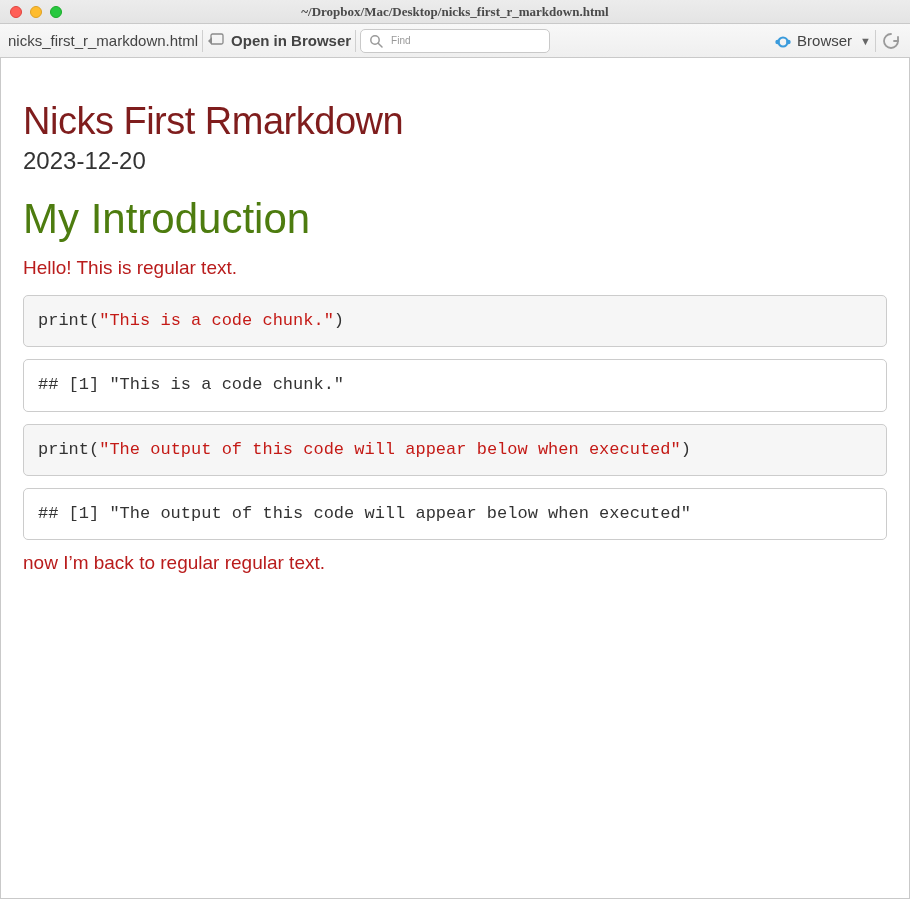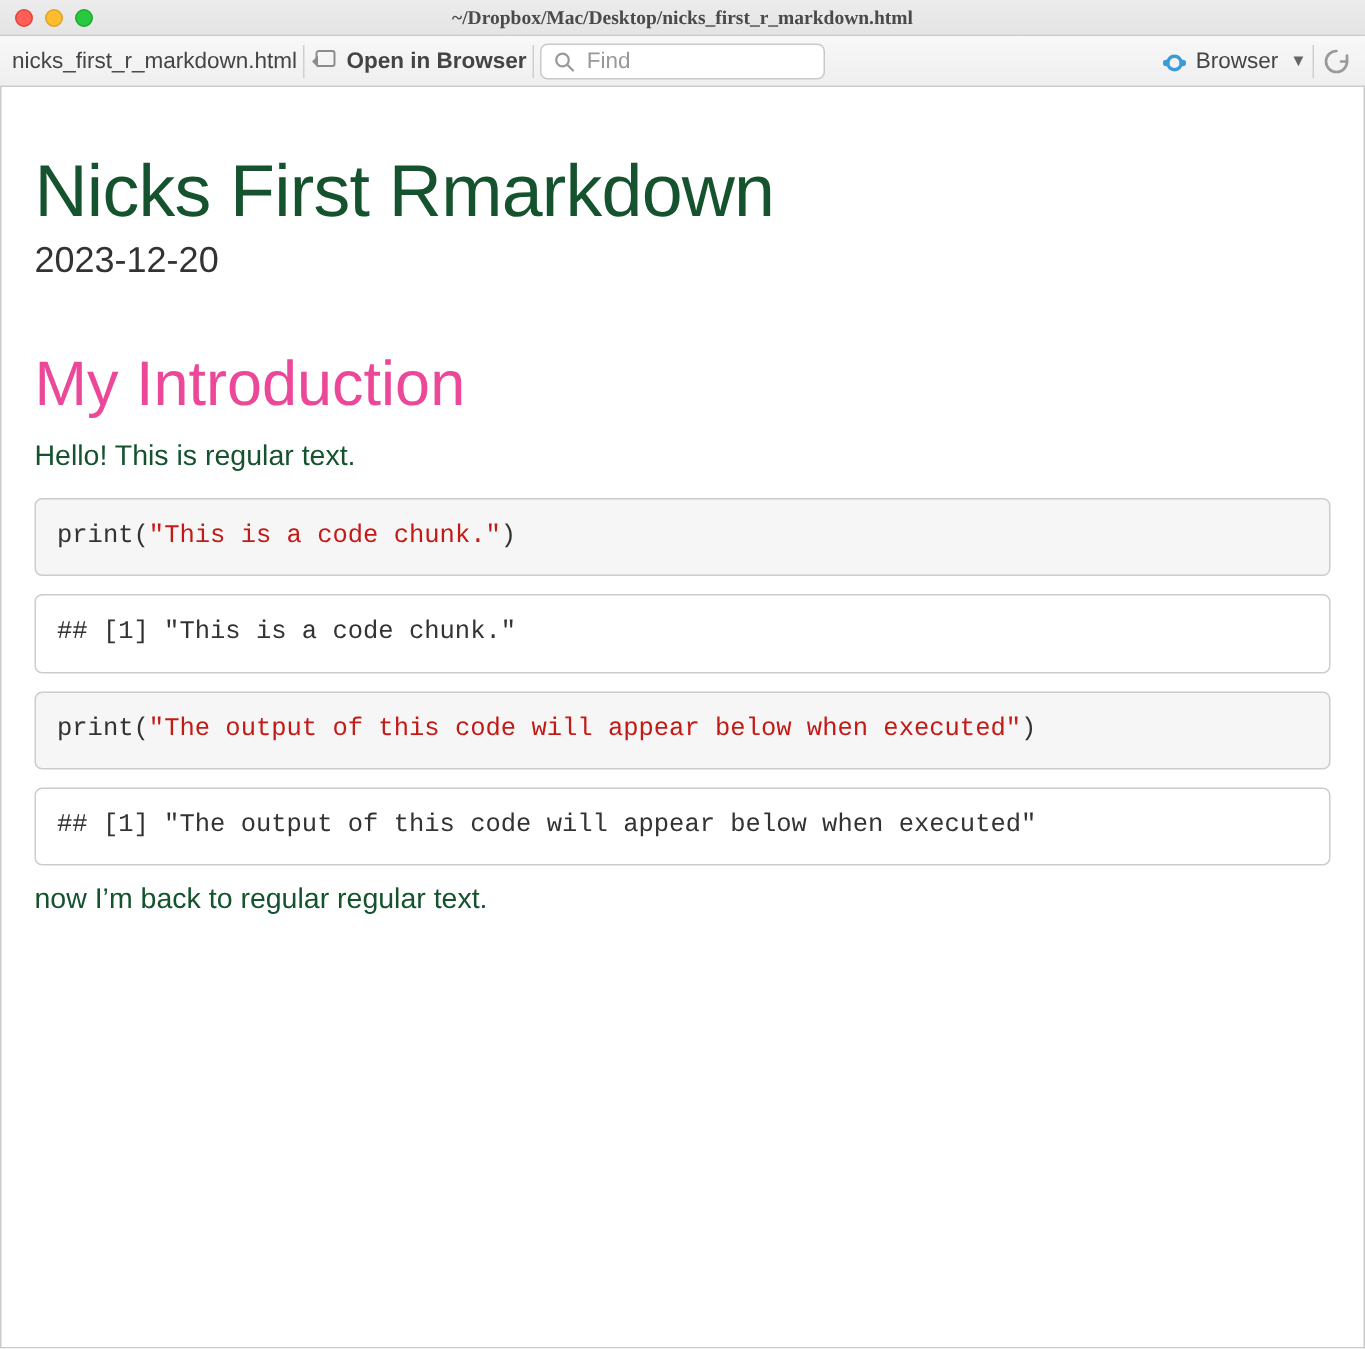--- a/index.html
+++ b/index.html
@@ -43,21 +43,21 @@
   }
   .toolbar .div { width:1px; height:22px; background:#cfcfcf; }
   .toolbar .spacer { flex: 1; }
   .tool-link { display:flex; align-items:center; gap:6px; cursor:default;font-weight:bold; }
   .search-box {
     display:flex; align-items:center; gap:6px;
     background:#fff; border:1px solid #c9c9c9; border-radius:5px;
     height:24px; padding:0 8px; width:190px;
   }
   .search-box input {
-    border:none; outline:none; font-size:15px; width:100%; color:#0369a1;
+    border:none; outline:none; font-size:10px; width:100%; color:#0369a1;
     background:transparent;
   }
   .search-box input::placeholder { color:#999; }
 
   .publish { display:flex; align-items:center; gap:6px; cursor:default; }
   .publish-icon { width:18px; height:18px; }
   .caret-down { font-size:11px; color:#666; margin-left:2px; }
 
   .refresh-btn { width:22px; height:22px; display:flex; align-items:center; justify-content:center; cursor:default; }
 
@@ -66,42 +66,42 @@
     height: calc(899px - 24px - 34px);
     overflow-y: auto;
     border-left:1px solid #c9c9c9;
     border-right:1px solid #c9c9c9;
     border-bottom:1px solid #c9c9c9;
   }
   .doc {
     padding: 20px 22px 40px 22px;
   }
   h1.doc-title {
-    font-size: 49px;
+    font-size: 38px;
     font-weight: 500;
     margin: 22px 0 4px 0;
     letter-spacing: -0.5px;
-    color:#14532d;
+    color:#7f1d1d;
   }
   .doc-date {
     font-size: 24px;
     color: #333;
-    margin: 0 0 44px 0;
+    margin: 0 0 20px 0;
     font-weight: 400;
   }
   h2.doc-h2 {
     font-size: 42px;
     font-weight: 500;
     margin: 6px 0 14px 0;
-    color:#ec4899;
+    color:#4d7c0f;
   }
   p.doc-p {
     font-size: 19px;
     margin: 10px 0 16px 0;
-    color:#14532d;
+    color:#b91c1c;
   }
 
   pre.codeblock, pre.outputblock {
     border: 1px solid #ccc;
     border-radius: 5px;
     padding: 12px 14px;
     margin: 12px 0;
     font-family: Menlo, Consolas, "Courier New", monospace;
     font-size: 17px;
     line-height: 1.55;

